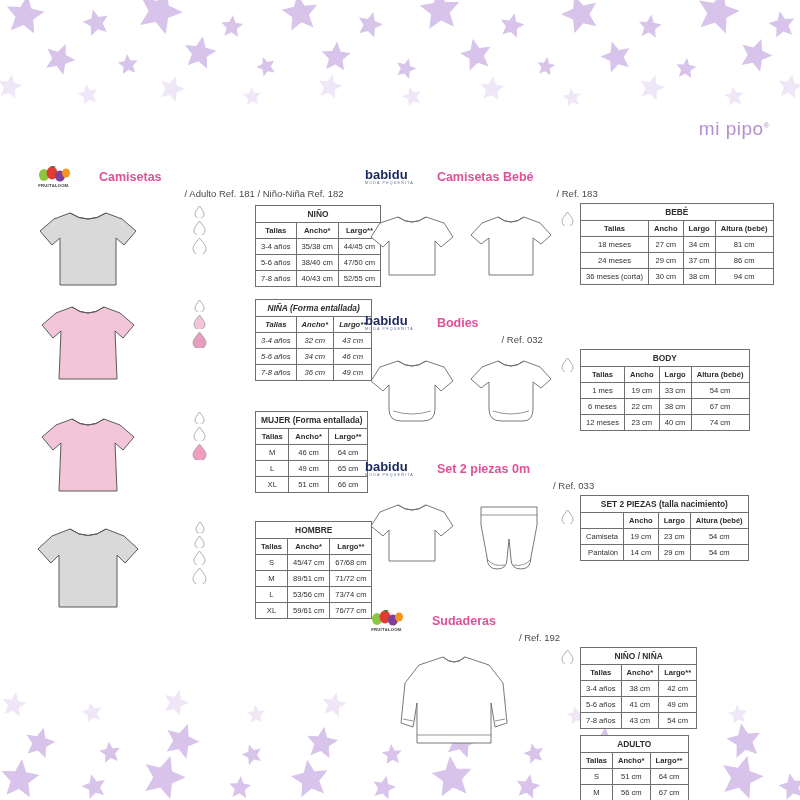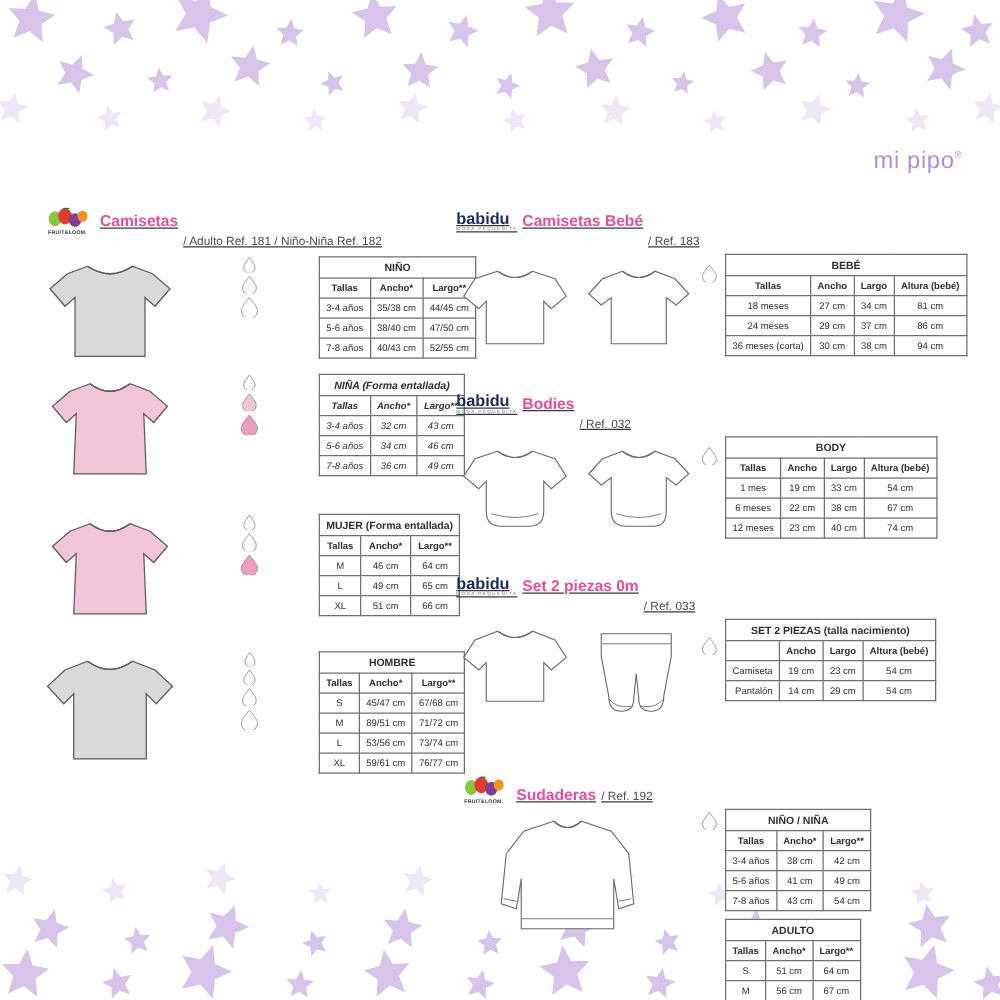--- a/index.html
+++ b/index.html
@@ -19,21 +19,21 @@
   
   .brand{position:absolute;right:30px;top:118px;font-family:"Liberation Sans",sans-serif;
     font-size:19px;font-weight:normal;color:#b48fd0;letter-spacing:.5px;}
   .brand sup{font-size:8px;vertical-align:super;}
 
   
   .col-left{position:absolute;left:32px;top:155px;width:340px;}
   .col-right{position:absolute;left:365px;top:155px;width:410px;}
 
   
-  .sec-head{display:flex;align-items:center;gap:4px;margin-bottom:4px;text-decoration:underline;}
+  .sec-head{display:flex;align-items:center;gap:23px;margin-bottom:4px;}
   .sec-title{color:#e2509a;font-size:12.5px;font-weight:bold;}
   .sec-sub{color:#4a4a4a;font-size:9.5px;margin-top:33px;}
   .logo-fruit{width:44px;height:22px;position:relative;}
   .logo-fruit .fruit-txt{font-size:4.2px;letter-spacing:.2px;color:#333;position:absolute;bottom:0;left:0;width:44px;text-align:center;font-weight:bold;}
   .logo-babidu{font-size:13px;font-weight:bold;color:#1b2a5e;line-height:1;}
   .logo-babidu .sub{display:block;font-size:3.6px;letter-spacing:1.2px;color:#5a6a94;font-weight:normal;margin-top:1px;}
 
   
   .block{position:relative;margin-bottom:6px;gap:42px;}
   .row{display:flex;align-items:flex-start;}
@@ -565,21 +565,21 @@
       <tr>
         <td class="lbl">Pantalón</td>
         <td>14 cm</td>
         <td>29 cm</td>
         <td>54 cm</td>
       </tr>
     </tbody>
       </table>
   </div>
 
-  <div class="sec-head" style="margin-top:18px;align-items:flex-end;">
+  <div class="sec-head" style="margin-top:18px;">
     <span class="logo-fruit">
       <svg width="44" height="18" viewBox="0 0 44 18">
         <ellipse cx="12" cy="9" rx="5" ry="6" fill="#8cc63f"></ellipse>
         <ellipse cx="20" cy="7" rx="5.5" ry="6.5" fill="#e03c31"></ellipse>
         <ellipse cx="28" cy="10" rx="5" ry="5.5" fill="#7d3f98"></ellipse>
         <ellipse cx="34" cy="7" rx="4" ry="4.5" fill="#f7941e"></ellipse>
         <path d="M18 1 q3 -2 6 0 q-3 1 -6 0z" fill="#2e7d32"></path>
       </svg>
       <span class="fruit-txt">FRUIT&amp;LOOM.</span>
     </span>

